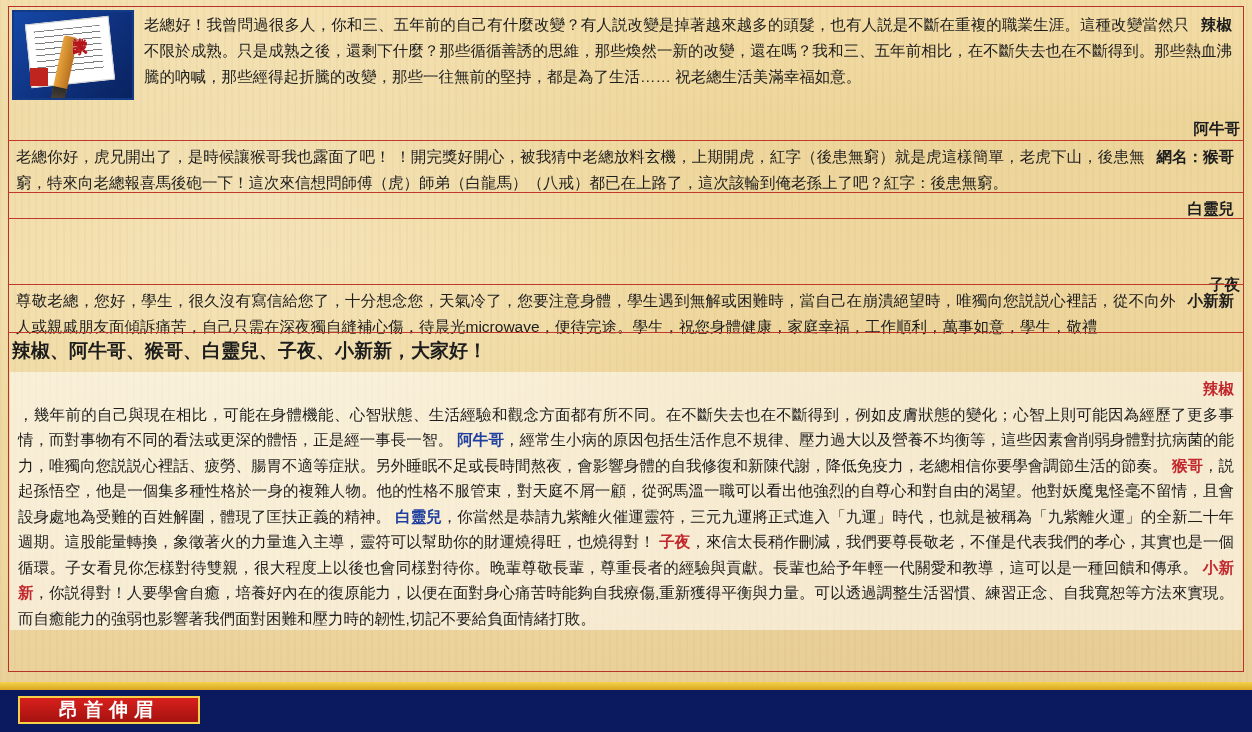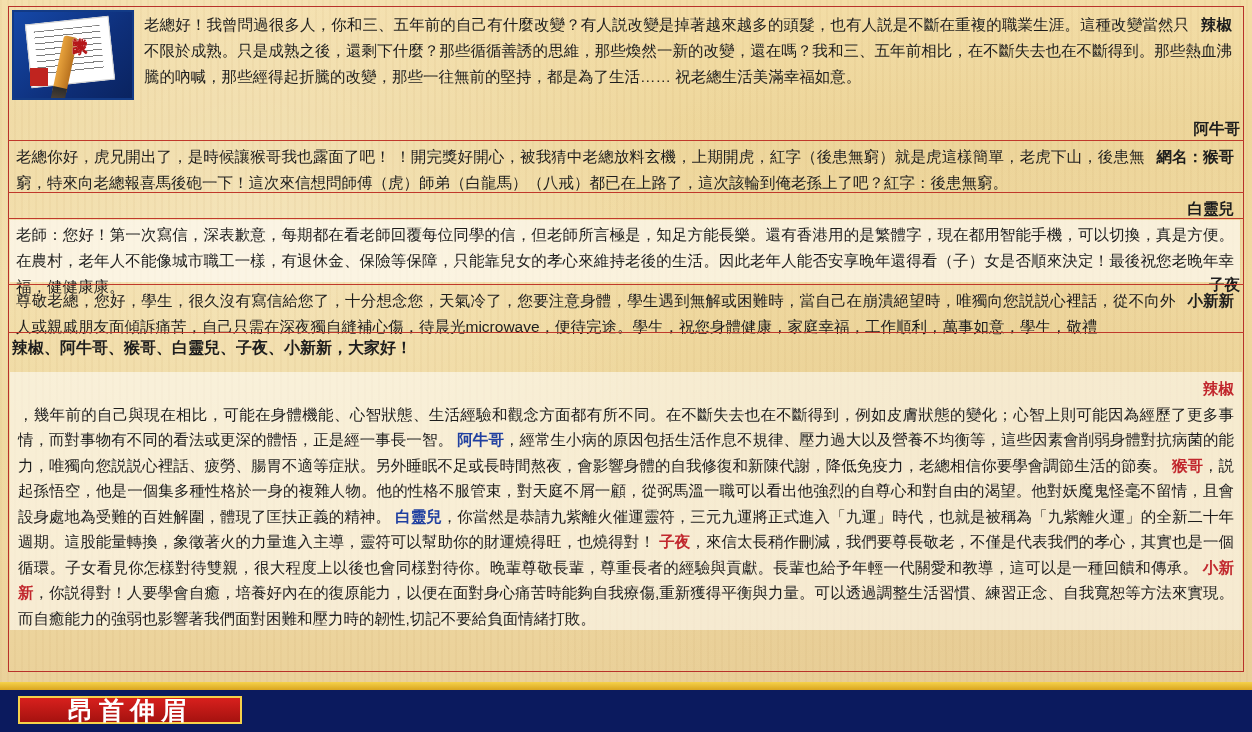--- a/index.html
+++ b/index.html
@@ -84,45 +84,45 @@
   }
   .logo .stamp{
     position:absolute;left:16px;top:56px;width:18px;height:18px;background:#c0241f;
   }
   
   .n-red{color:#c1272d;font-weight:bold;}
   .n-blue{color:#1f3fa0;font-weight:bold;}
   
   .greet{
     position:absolute;left:12px;top:338px;width:1228px;
-    font-size:16px;font-weight:bold;color:#1d1d1d;
+    font-size:19px;font-weight:bold;color:#1d1d1d;
   }
   .bigblock{
     position:absolute;left:10px;top:372px;width:1232px;height:258px;
     background:rgba(255,255,255,0.55);
     box-sizing:border-box;
     padding:4px 8px;
     font-size:15.5px;line-height:25.5px;color:#1d1d1d;text-align:justify;
   }
   
   .footer{
     position:absolute;left:0;top:682px;width:1252px;height:50px;
     background:#0b1a5e;
   }
   .footer .gold{
     position:absolute;left:0;top:0;width:1252px;height:8px;
     background:linear-gradient(180deg,#f5d14a,#d9a520);
   }
   .footer .plaque{
-    position:absolute;left:18px;top:14px;width:224px;height:28px;
+    position:absolute;left:18px;top:14px;width:182px;height:28px;
     background:linear-gradient(180deg,#d8201d,#a5120f);
     border:2px solid #f5d14a;
     box-sizing:border-box;
     color:#ffffff;
-    font-size:25px;font-weight:bold;letter-spacing:6px;
+    font-size:19px;font-weight:bold;letter-spacing:6px;
     text-align:center;line-height:24px;
   }
 </style>
 </head>
 <body>
 
 <div class="page">
   <div class="parchment"></div>
   <div class="frame"></div>
 
@@ -151,23 +151,20 @@
   </div>
 
   <div class="rule" style="top:192px;"></div>
 
   <div class="letter" style="left:10px;top:194px;width:1230px;">
     <span class="sig">白靈兒</span>
   </div>
 
   <div class="rule" style="top:218px;"></div>
 
-  <div class="letter hl-white" style="left:10px;top:220px;width:1230px;height:62px;">
-    <span>老師：您好！第一次寫信，深表歉意，每期都在看老師回覆每位同學的信，但老師所言極是，知足方能長樂。還有香港用的是繁體字，現在都用智能手機，可以切換，真是方便。在農村，老年人不能像城市職工一樣，有退休金、保險等保障，只能靠兒女的孝心來維持老後的生活。因此老年人能否安享晚年還得看（子）女是否順來決定！最後祝您老晚年幸福，健健康康。</span>
-  </div>
   <div class="letter" style="left:1150px;top:270px;width:96px;text-align:right;">
     <b>子夜</b>
   </div>
 
   <div class="rule" style="top:284px;"></div>
 
   <div class="letter" style="left:10px;top:286px;width:1230px;">
     <span class="sig">小新新</span>
     <span>尊敬老總，您好，學生，很久沒有寫信給您了，十分想念您，天氣冷了，您要注意身體，學生遇到無解或困難時，當自己在崩潰絕望時，唯獨向您説説心裡話，從不向外人或親戚朋友面傾訴痛苦，自己只需在深夜獨自縫補心傷，待晨光microwave，便待完途。學生，祝您身體健康，家庭幸福，工作順利，萬事如意，學生，敬禮</span>
   </div>

